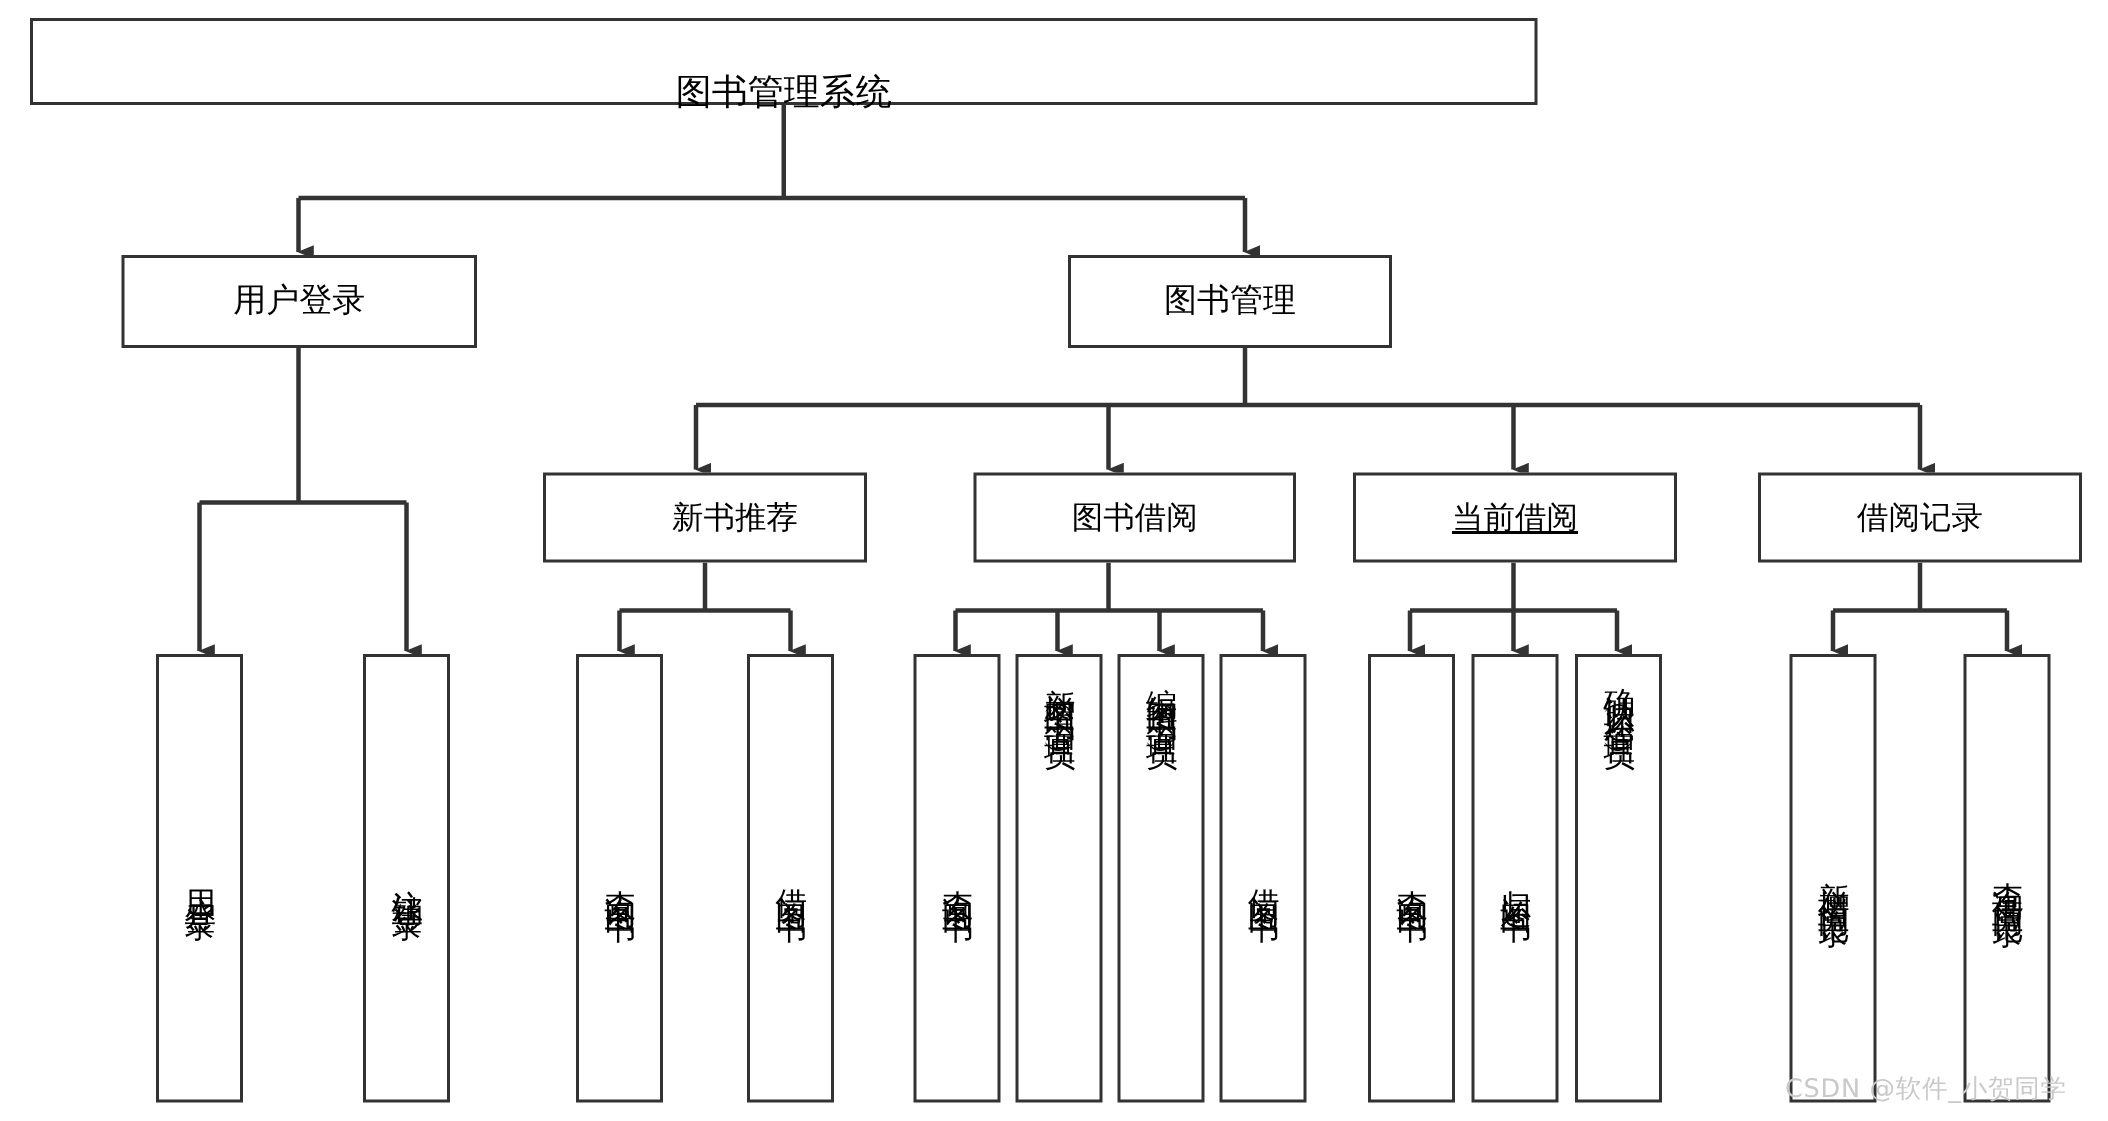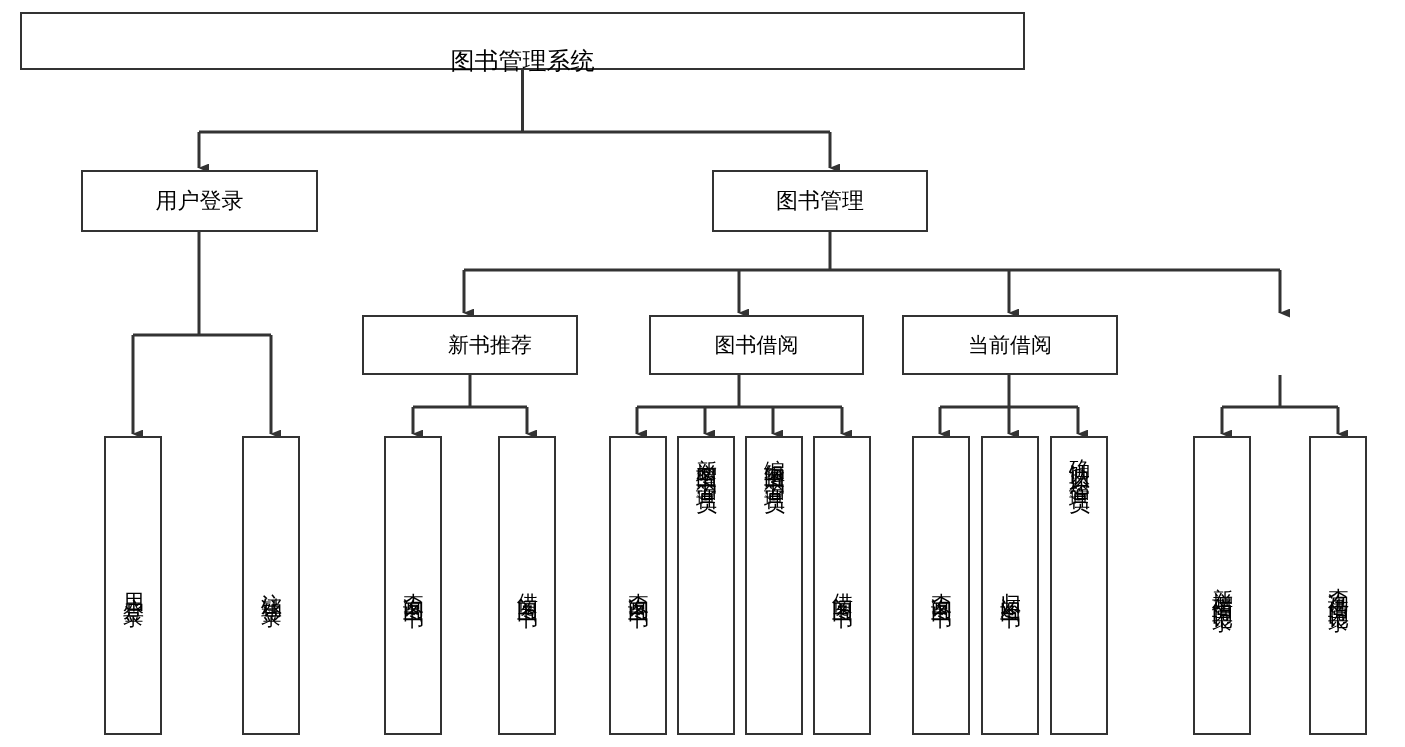--- a/index.html
+++ b/index.html
@@ -152,24 +152,27 @@
   </div>
 
   <div class="node node-sub" style="left:362px; top:315px; width:216px; height:60px;padding-left:40px;">
     <span class="node-label">新书推荐</span>
   </div>
 
   <div class="node node-sub" style="left:632px; top:315px; width:215px; height:60px;margin-left:17px;">
     <span class="node-label">图书借阅</span>
   </div>
 
-  <div class="node node-sub" style="left:902px; top:315px; width:216px; height:60px;">
+  <div class="node node-sub" style="left:902px; top:315px; width:216px; height:60px;text-decoration:underline;">
     <span class="node-label">当前借阅</span>
   </div>
 
+  <div class="node node-sub" style="left:1172px; top:315px; width:216px; height:60px;">
+    <span class="node-label">借阅记录</span>
+  </div>
 
   <div class="node node-leaf leaf-center" style="left:104px; top:436px; width:58px; height:299px;">
     <span class="node-label">用户登录</span>
   </div>
 
   <div class="node node-leaf leaf-center" style="left:242px; top:436px; width:58px; height:299px;">
     <span class="node-label">注销登录</span>
   </div>
 
   <div class="node node-leaf leaf-center" style="left:384px; top:436px; width:58px; height:299px;">
@@ -209,14 +212,17 @@
   </div>
 
   <div class="node node-leaf leaf-center" style="left:1193px; top:436px; width:58px; height:299px;">
     <span class="node-label">新增借阅记录</span>
   </div>
 
   <div class="node node-leaf leaf-center" style="left:1309px; top:436px; width:58px; height:299px;">
     <span class="node-label">查询借阅记录</span>
   </div>
 
+  <div class="watermark" style="left:1190px; top:714px;">
+    <span>CSDN @软件_小贺同学</span>
+  </div>
 
 </div>
 
 </body></html>

